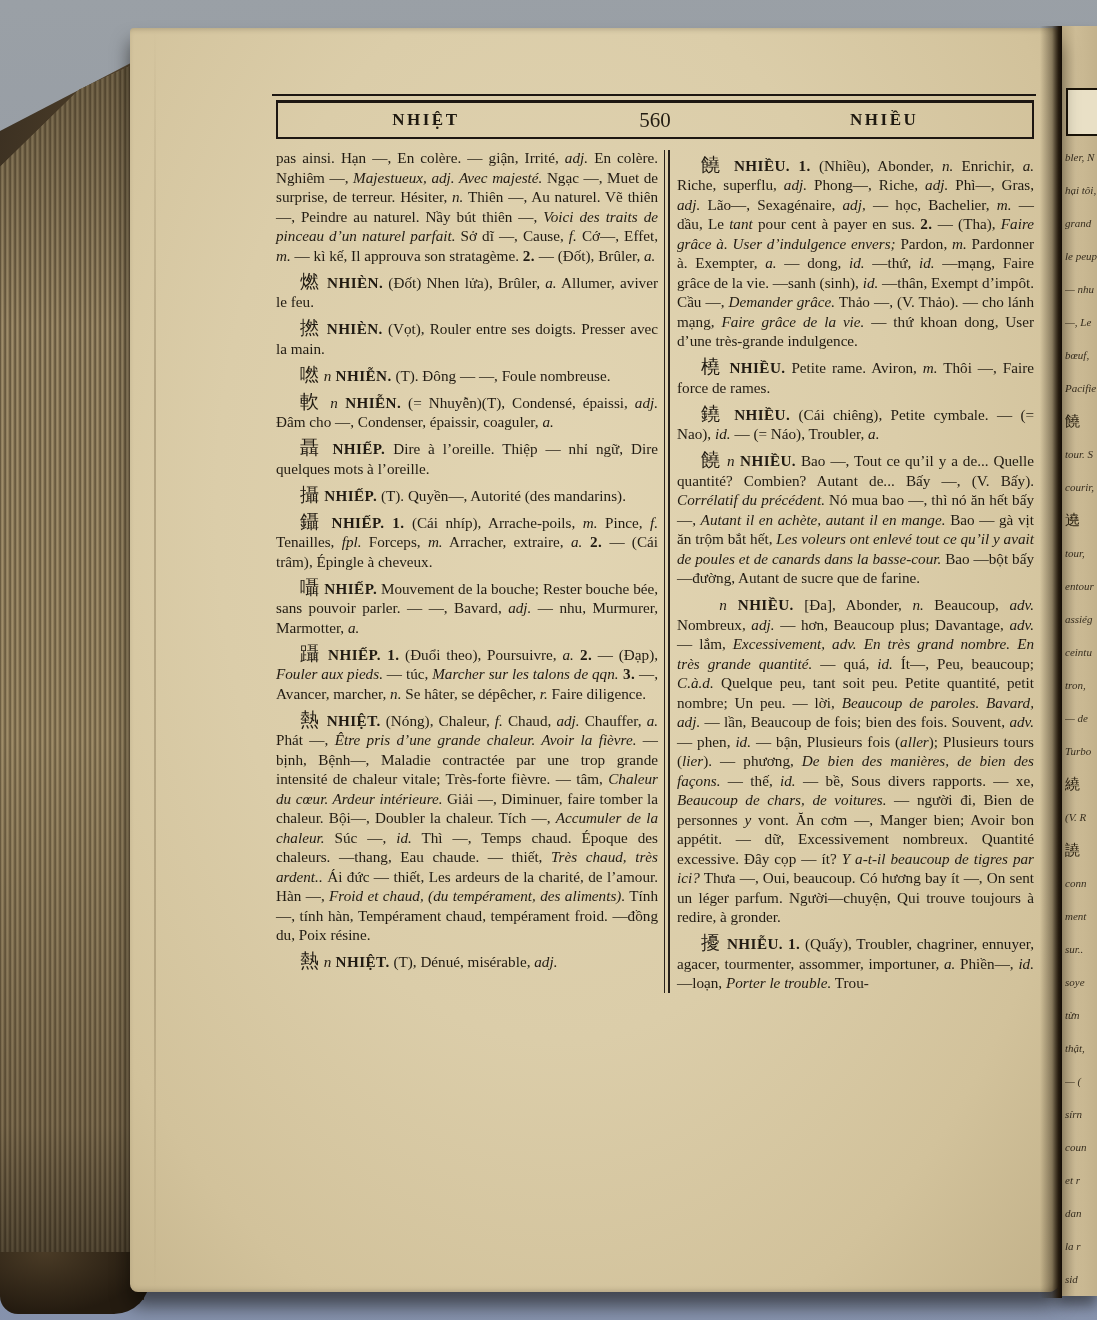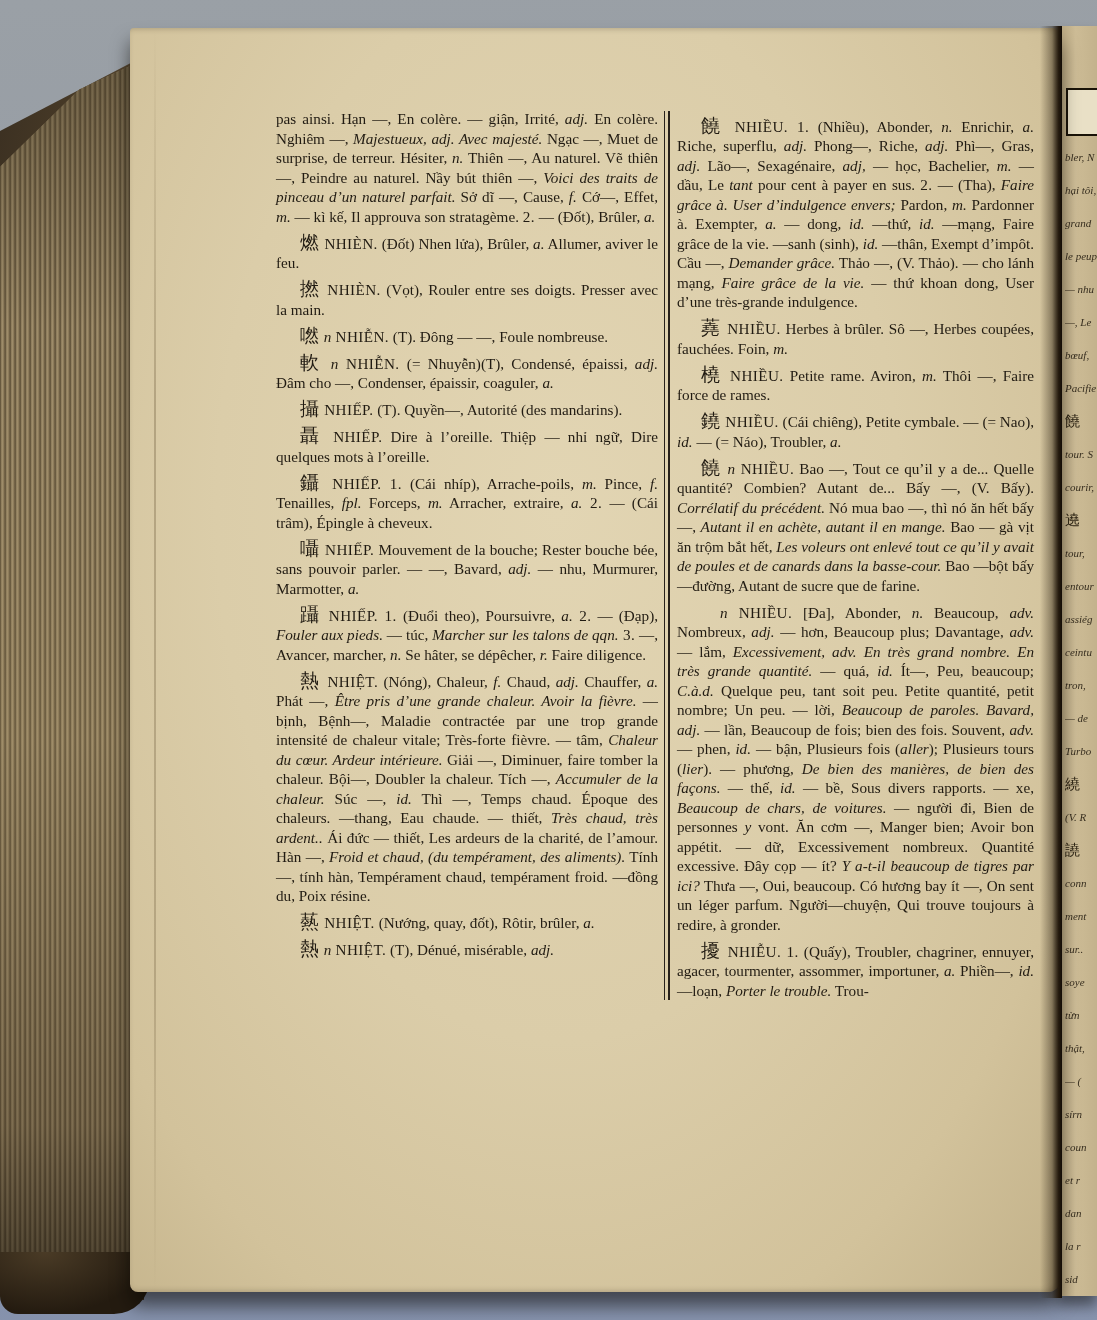--- a/index.html
+++ b/index.html
@@ -77,21 +77,21 @@
   .columns{display:flex;margin-top:9px;align-items:stretch;}
   .col{font-size:15.2px;line-height:19.5px;text-align:justify;hyphens:auto;color:#211b12;}
   .left-col{width:382px;}
   .right-col{flex:1;}
   .col-divider{
     width:6px;margin:2px 7px 0 6px;
     background:linear-gradient(90deg,#27211a 0 1.5px,transparent 1.5px 4.5px,#27211a 4.5px 6px);
   }
   .para{margin:0;}
   .para.entry{text-indent:24px;margin-top:6.5px;}
-  .seg-b{font-weight:normal;letter-spacing:.4px;}
+  .seg-b{font-weight:bold;letter-spacing:.4px;}
   .seg-i{font-style:italic;}
   .seg-cjk{font-size:19px;font-family:"DejaVu Sans",sans-serif;letter-spacing:1px;}
 </style>
 </head>
 <body>
 
 <div class="scene">
   <div class="top-wedge"></div>
   <div class="fore-edge"></div>
   <div class="binding-corner"></div>
@@ -133,40 +133,43 @@
         <div class="frag">et r</div>
         <div class="frag">dan</div>
         <div class="frag">la r</div>
         <div class="frag">sid</div>
       </div>
   </div>
   <div class="gutter-shadow"></div>
 
   <div class="page">
     <div class="page-inner">
+      <div class="header-box">
+        <span class="hw">NHIỆT</span>
+        <span class="pagenum">560</span>
+        <span class="hw">NHIỀU</span>
+      </div>
       <div class="columns">
         <div class="col left-col">
             <p class="para"><span>pas ainsi. Hạn —, En colère. — giận, Irrité, </span><span class="seg-i">adj.</span><span> En colère. Nghiêm —, </span><span class="seg-i">Majestueux, adj. Avec majesté.</span><span> Ngạc —, Muet de surprise, de terreur. Hésiter, </span><span class="seg-i">n.</span><span> Thiên —, Au naturel. Vẽ thiên —, Peindre au naturel. Nầy bút thiên —, </span><span class="seg-i">Voici des traits de pinceau d’un naturel parfait.</span><span> Sở dĩ —, Cause, </span><span class="seg-i">f.</span><span> Cớ—, Effet, </span><span class="seg-i">m.</span><span> — kì kế, Il approuva son stratagème. </span><span class="seg-b">2.</span><span> — (Đốt), Brûler, </span><span class="seg-i">a.</span></p>
             <p class="para entry"><span class="seg-cjk">燃</span><span class="seg-b"> NHIÈN.</span><span> (Đốt) Nhen lửa), Brûler, </span><span class="seg-i">a.</span><span> Allumer, aviver le feu.</span></p>
             <p class="para entry"><span class="seg-cjk">撚</span><span class="seg-b"> NHIÈN.</span><span> (Vọt), Rouler entre ses doigts. Presser avec la main.</span></p>
             <p class="para entry"><span class="seg-cjk">嘫</span><span class="seg-i"> n</span><span class="seg-b"> NHIỄN.</span><span> (T). Đông — —, Foule nombreuse.</span></p>
             <p class="para entry"><span class="seg-cjk">軟</span><span class="seg-i"> n</span><span class="seg-b"> NHIỄN.</span><span> (= Nhuyễn)(T), Condensé, épaissi, </span><span class="seg-i">adj.</span><span> Đâm cho —, Condenser, épaissir, coaguler, </span><span class="seg-i">a.</span></p>
+            <p class="para entry"><span class="seg-cjk">聶</span><span class="seg-b"> NHIẾP.</span><span> Dire à l’oreille. Thiệp — nhỉ ngữ, Dire quelques mots à l’oreille.</span></p>
             <p class="para entry"><span class="seg-cjk">攝</span><span class="seg-b"> NHIẾP.</span><span> (T). Quyền—, Autorité (des mandarins).</span></p>
-            <p class="para entry"><span class="seg-cjk">聶</span><span class="seg-b"> NHIẾP.</span><span> Dire à l’oreille. Thiệp — nhỉ ngữ, Dire quelques mots à l’oreille.</span></p>
             <p class="para entry"><span class="seg-cjk">鑷</span><span class="seg-b"> NHIẾP. 1.</span><span> (Cái nhíp), Arrache-poils, </span><span class="seg-i">m.</span><span> Pince, </span><span class="seg-i">f.</span><span> Tenailles, </span><span class="seg-i">fpl.</span><span> Forceps, </span><span class="seg-i">m.</span><span> Arracher, extraire, </span><span class="seg-i">a.</span><span class="seg-b"> 2.</span><span> — (Cái trâm), Épingle à cheveux.</span></p>
             <p class="para entry"><span class="seg-cjk">囁</span><span class="seg-b"> NHIẾP.</span><span> Mouvement de la bouche; Rester bouche bée, sans pouvoir parler. — —, Bavard, </span><span class="seg-i">adj.</span><span> — nhu, Murmurer, Marmotter, </span><span class="seg-i">a.</span></p>
             <p class="para entry"><span class="seg-cjk">躡</span><span class="seg-b"> NHIẾP. 1.</span><span> (Đuổi theo), Poursuivre, </span><span class="seg-i">a.</span><span class="seg-b"> 2.</span><span> — (Đạp), </span><span class="seg-i">Fouler aux pieds.</span><span> — túc, </span><span class="seg-i">Marcher sur les talons de qqn.</span><span class="seg-b"> 3.</span><span> —, Avancer, marcher, </span><span class="seg-i">n.</span><span> Se hâter, se dépêcher, </span><span class="seg-i">r.</span><span> Faire diligence.</span></p>
             <p class="para entry"><span class="seg-cjk">熱</span><span class="seg-b"> NHIỆT.</span><span> (Nóng), Chaleur, </span><span class="seg-i">f.</span><span> Chaud, </span><span class="seg-i">adj.</span><span> Chauffer, </span><span class="seg-i">a.</span><span> Phát —, </span><span class="seg-i">Être pris d’une grande chaleur. Avoir la fièvre.</span><span> —bịnh, Bệnh—, Maladie contractée par une trop grande intensité de chaleur vitale; Très-forte fièvre. — tâm, </span><span class="seg-i">Chaleur du cœur. Ardeur intérieure.</span><span> Giải —, Diminuer, faire tomber la chaleur. Bội—, Doubler la chaleur. Tích —, </span><span class="seg-i">Accumuler de la chaleur.</span><span> Súc —, </span><span class="seg-i">id.</span><span> Thì —, Temps chaud. Époque des chaleurs. —thang, Eau chaude. — thiết, </span><span class="seg-i">Très chaud, très ardent..</span><span> Ái đức — thiết, Les ardeurs de la charité, de l’amour. Hàn —, </span><span class="seg-i">Froid et chaud, (du tempérament, des aliments).</span><span> Tính—, tính hàn, Tempérament chaud, tempérament froid. —đồng du, Poix résine.</span></p>
-            <p class="para entry"><span class="seg-cjk">爇</span><span class="seg-b"> NHIỆT.</span><span> (Nướng, quay, đốt), Rôtir, brûler, </span><span class="seg-i">a.</span></p>
             <p class="para entry"><span class="seg-cjk">熱</span><span class="seg-i"> n</span><span class="seg-b"> NHIỆT.</span><span> (T), Dénué, misérable, </span><span class="seg-i">adj.</span></p>
           </div>
         <div class="col-divider"></div>
         <div class="col right-col">
             <p class="para entry"><span class="seg-cjk">饒</span><span class="seg-b"> NHIỀU. 1.</span><span> (Nhiều), Abonder, </span><span class="seg-i">n.</span><span> Enrichir, </span><span class="seg-i">a.</span><span> Riche, superflu, </span><span class="seg-i">adj.</span><span> Phong—, Riche, </span><span class="seg-i">adj.</span><span> Phì—, Gras, </span><span class="seg-i">adj.</span><span> Lão—, Sexagénaire, </span><span class="seg-i">adj,</span><span> — học, Bachelier, </span><span class="seg-i">m.</span><span> — dầu, Le </span><span class="seg-i">tant</span><span> pour cent à payer en sus. </span><span class="seg-b">2.</span><span> — (Tha), </span><span class="seg-i">Faire grâce à. User d’indulgence envers;</span><span> Pardon, </span><span class="seg-i">m.</span><span> Pardonner à. Exempter, </span><span class="seg-i">a.</span><span> — dong, </span><span class="seg-i">id.</span><span> —thứ, </span><span class="seg-i">id.</span><span> —mạng, Faire grâce de la vie. —sanh (sinh), </span><span class="seg-i">id.</span><span> —thân, Exempt d’impôt. Cầu —, </span><span class="seg-i">Demander grâce.</span><span> Thảo —, (V. Thảo). — cho lánh mạng, </span><span class="seg-i">Faire grâce de la vie.</span><span> — thứ khoan dong, User d’une très-grande indulgence.</span></p>
-            <p class="para entry"><span class="seg-cjk">蕘</span><span class="seg-b"> NHIỀU.</span><span> Herbes à brûler. Sô —, Herbes coupées, fauchées. Foin, </span><span class="seg-i">m.</span></p>
             <p class="para entry"><span class="seg-cjk">橈</span><span class="seg-b"> NHIỀU.</span><span> Petite rame. Aviron, </span><span class="seg-i">m.</span><span> Thôi —, Faire force de rames.</span></p>
             <p class="para entry"><span class="seg-cjk">鐃</span><span class="seg-b"> NHIỀU.</span><span> (Cái chiêng), Petite cymbale. — (= Nao), </span><span class="seg-i">id.</span><span> — (= Náo), Troubler, </span><span class="seg-i">a.</span></p>
             <p class="para entry"><span class="seg-cjk">饒</span><span class="seg-i"> n</span><span class="seg-b"> NHIỀU.</span><span> Bao —, Tout ce qu’il y a de... Quelle quantité? Combien? Autant de... Bấy —, (V. Bấy). </span><span class="seg-i">Corrélatif du précédent.</span><span> Nó mua bao —, thì nó ăn hết bấy —, </span><span class="seg-i">Autant il en achète, autant il en mange.</span><span> Bao — gà vịt ăn trộm bắt hết, </span><span class="seg-i">Les voleurs ont enlevé tout ce qu’il y avait de poules et de canards dans la basse-cour.</span><span> Bao —bột bấy—đường, Autant de sucre que de farine.</span></p>
             <p class="para entry"><span class="seg-cjk">𡗊</span><span class="seg-i"> n</span><span class="seg-b"> NHIỀU.</span><span> [Đa], Abonder, </span><span class="seg-i">n.</span><span> Beaucoup, </span><span class="seg-i">adv.</span><span> Nombreux, </span><span class="seg-i">adj.</span><span> — hơn, Beaucoup plus; Davantage, </span><span class="seg-i">adv.</span><span> — lắm, </span><span class="seg-i">Excessivement, adv. En très grand nombre. En très grande quantité.</span><span> — quá, </span><span class="seg-i">id.</span><span> Ít—, Peu, beaucoup; </span><span class="seg-i">C.à.d.</span><span> Quelque peu, tant soit peu. Petite quantité, petit nombre; Un peu. — lời, </span><span class="seg-i">Beaucoup de paroles. Bavard, adj.</span><span> — lần, Beaucoup de fois; bien des fois. Souvent, </span><span class="seg-i">adv.</span><span> — phen, </span><span class="seg-i">id.</span><span> — bận, Plusieurs fois (</span><span class="seg-i">aller</span><span>); Plusieurs tours (</span><span class="seg-i">lier</span><span>). — phương, </span><span class="seg-i">De bien des manières, de bien des façons.</span><span> — thế, </span><span class="seg-i">id.</span><span> — bề, Sous divers rapports. — xe, </span><span class="seg-i">Beaucoup de chars, de voitures.</span><span> — người đi, Bien de personnes </span><span class="seg-i">y</span><span> vont. Ăn cơm —, Manger bien; Avoir bon appétit. — dữ, Excessivement nombreux. Quantité excessive. Đây cọp — ít? </span><span class="seg-i">Y a-t-il beaucoup de tigres par ici?</span><span> Thưa —, Oui, beaucoup. Có hương bay ít —, On sent un léger parfum. Người—chuyện, Qui trouve toujours à redire, à gronder.</span></p>
             <p class="para entry"><span class="seg-cjk">擾</span><span class="seg-b"> NHIỄU. 1.</span><span> (Quấy), Troubler, chagriner, ennuyer, agacer, tourmenter, assommer, importuner, </span><span class="seg-i">a.</span><span> Phiền—, </span><span class="seg-i">id.</span><span> —loạn, </span><span class="seg-i">Porter le trouble.</span><span> Trou-</span></p>
           </div>
       </div>
     </div>
   </div>
 </div>

